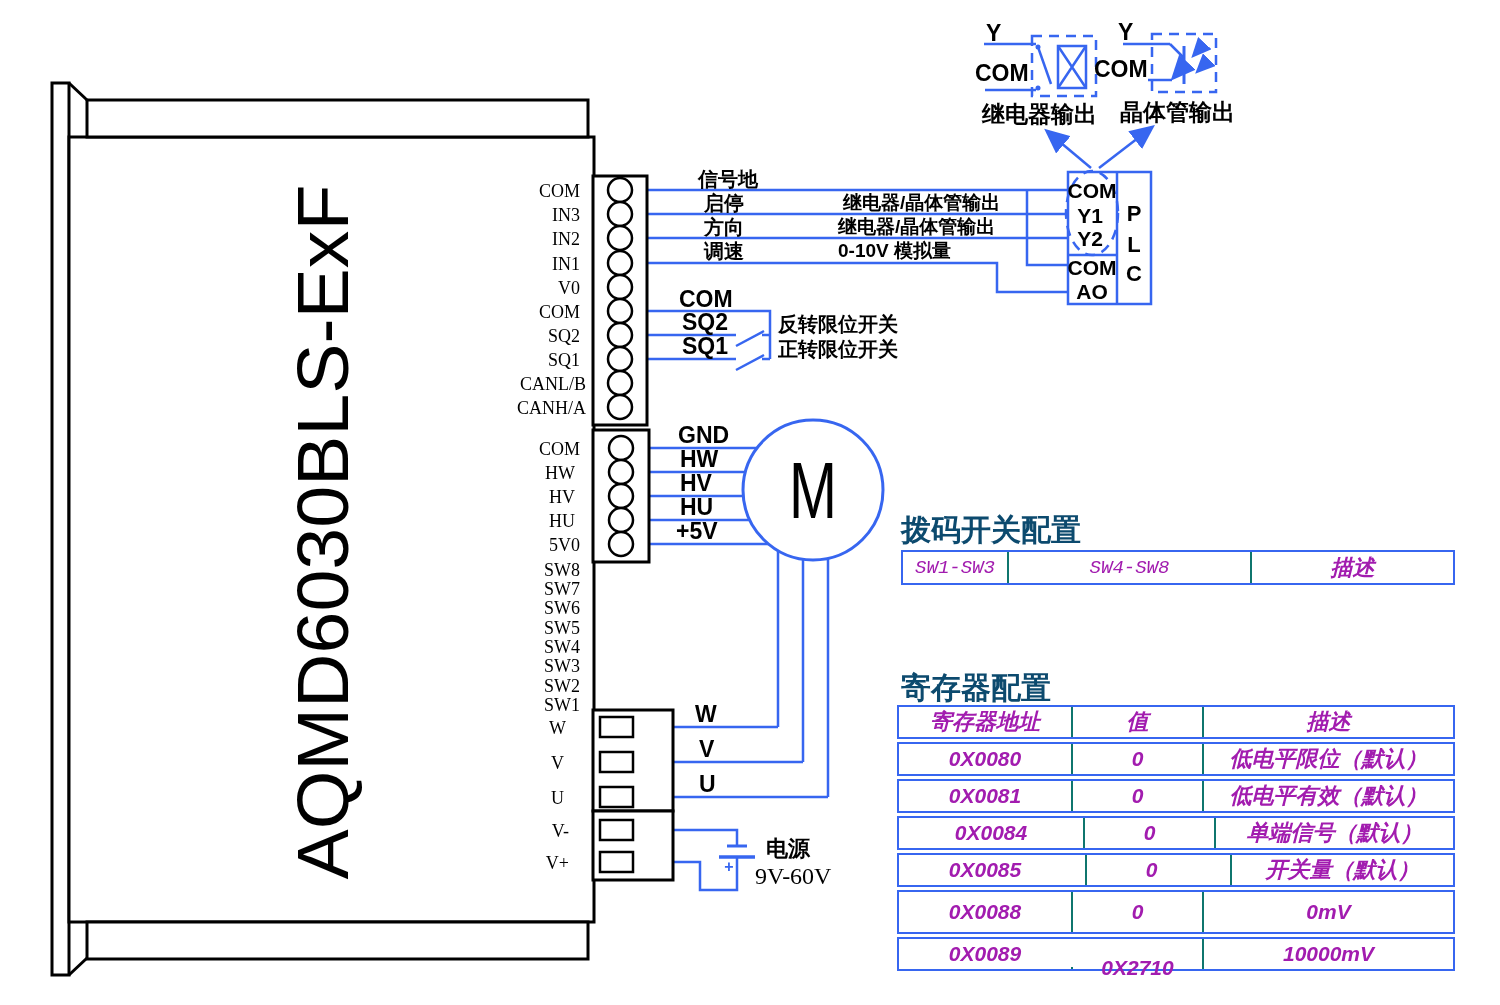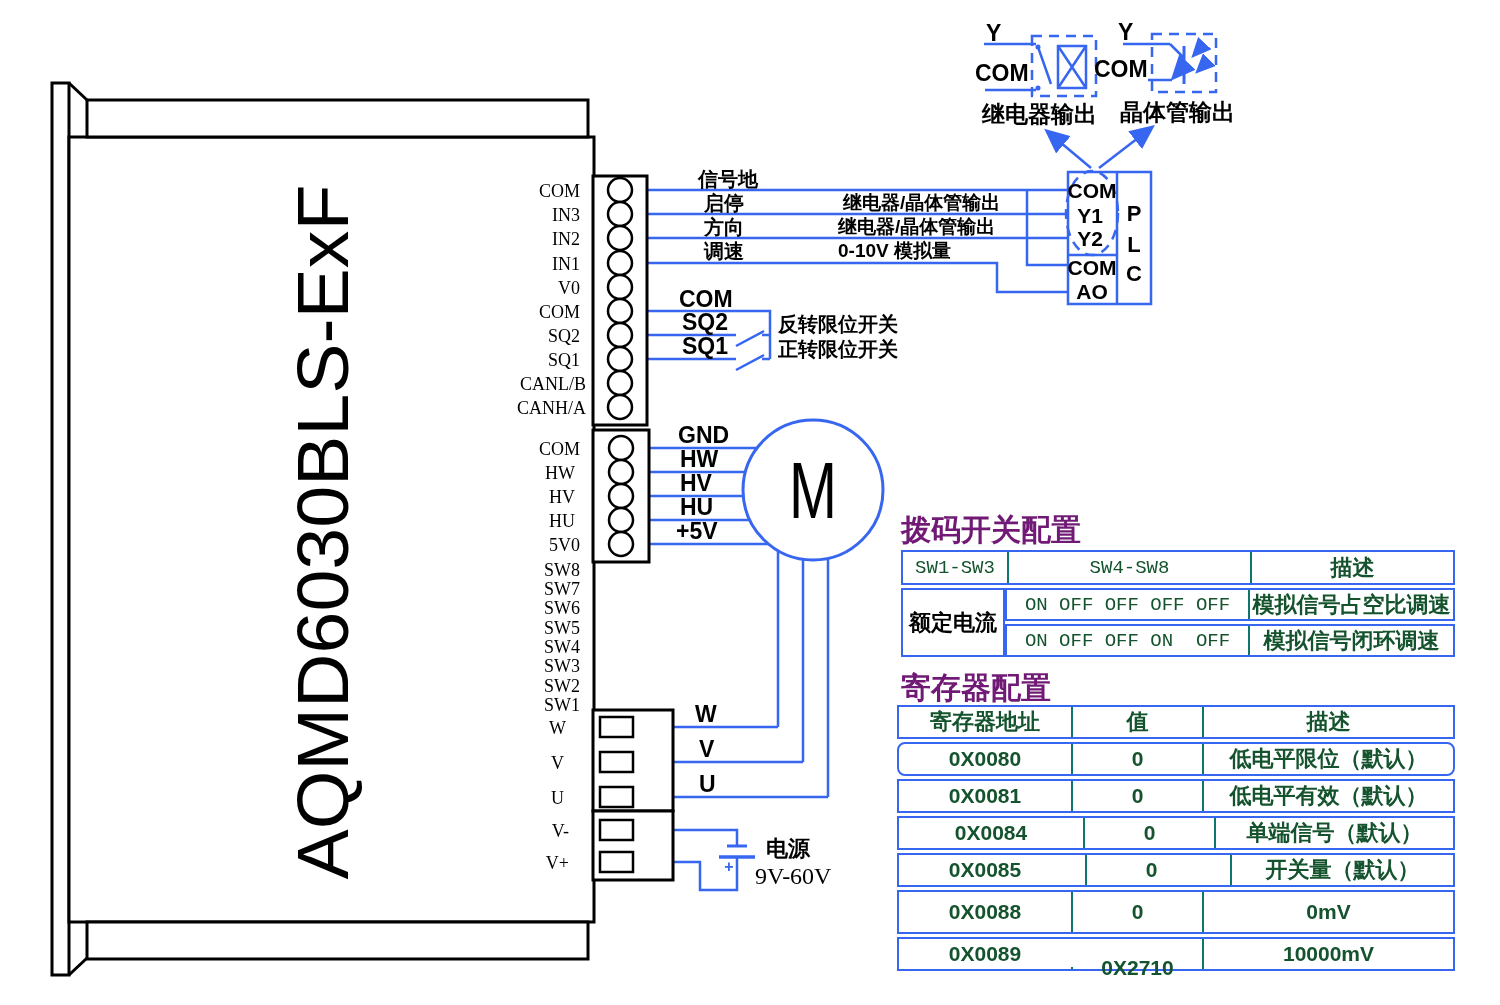--- a/index.html
+++ b/index.html
@@ -11,27 +11,27 @@
   .ts24{font-family:"Liberation Serif",serif;font-size:24px;}
   .tb{font-family:"Liberation Sans",sans-serif;font-weight:bold;font-size:23px;}
   .tb21{font-family:"Liberation Sans",sans-serif;font-weight:bold;font-size:21px;}
   .cjk20{font-family:"Liberation Sans",sans-serif;font-weight:bold;font-size:20px;}
   .cjk19{font-family:"Liberation Sans",sans-serif;font-weight:bold;font-size:19px;}
   .cjk22{font-family:"Liberation Sans",sans-serif;font-weight:bold;font-size:22px;}
   .cjk23{font-family:"Liberation Sans",sans-serif;font-weight:bold;font-size:23px;}
   .model{font-family:"Liberation Sans",sans-serif;font-size:72px;}
   .mletter{font-family:"Liberation Sans",sans-serif;font-size:80px;}
 
-  .tbl-title{position:absolute;font-weight:bold;font-size:30px;color:#701a75;
+  .tbl-title{position:absolute;font-weight:bold;font-size:30px;color:#0c4a6e;
              font-family:"Liberation Sans",sans-serif;}
   .dtable{position:absolute;}
   .trow{display:flex;box-sizing:border-box;border:2px solid #3766f0;margin-bottom:3px;
         align-items:stretch;background:#fff;}
   .tcell{box-sizing:border-box;display:flex;align-items:center;justify-content:center;
-         color:#14532d;}
+         color:#a21caf;font-style:italic;}
   .tcell + .tcell{border-left:2px solid #0f766e;}
   .mono{font-family:"Liberation Mono",monospace;font-size:19px;white-space:pre;}
   .bsans{font-family:"Liberation Sans",sans-serif;font-weight:bold;font-size:21px;}
   .bcjk{font-family:"Liberation Sans",sans-serif;font-weight:bold;font-size:22px;}
   .t1-body{display:flex;}
   .t1-rated{box-sizing:border-box;border:2px solid #3766f0;width:104px;display:flex;
             align-items:center;justify-content:center;background:#fff;}
   .t1-sub{display:flex;flex-direction:column;flex:1;}
   .t1-sub .trow{margin-bottom:3px;}
   .t1-sub .trow:last-child{margin-bottom:0;}
@@ -221,43 +221,30 @@
   <line x1="1099" y1="168" x2="1151" y2="128" stroke="#3766f0" stroke-width="2.5" marker-end="url(#arrow)"></line>
 </svg>
 
 <div class="tbl-title" style="left:901px;top:510px;">拨码开关配置</div>
 <div class="dtable" style="left:901px;top:550px;width:554px;">
   <div class="trow" style="height:35px;">
     <div class="tcell mono" style="width:104px;">SW1-SW3</div>
     <div class="tcell mono" style="width:243px;">SW4-SW8</div>
     <div class="tcell bcjk" style="flex:1;">描述</div>
   </div>
-  <div class="t1-body">
-    <div class="t1-rated bcjk">额定电流</div>
-    <div class="t1-sub">
-      <div class="trow" style="height:33px;">
-        <div class="tcell mono" style="width:241px;">ON OFF OFF OFF OFF</div>
-        <div class="tcell bcjk" style="flex:1;">模拟信号占空比调速</div>
-      </div>
-      <div class="trow" style="height:33px;">
-        <div class="tcell mono" style="width:241px;">ON OFF OFF ON  OFF</div>
-        <div class="tcell bcjk" style="flex:1;">模拟信号闭环调速</div>
-      </div>
-    </div>
-  </div>
 </div>
 
 <div class="tbl-title" style="left:901px;top:668px;">寄存器配置</div>
 <div class="dtable" style="left:897px;top:705px;width:558px;">
   <div class="trow" style="height:34px;">
     <div class="tcell bcjk" style="width:172px;">寄存器地址</div>
     <div class="tcell bcjk" style="width:131px;">值</div>
     <div class="tcell bcjk" style="flex:1;">描述</div>
   </div>
-  <div class="trow" style="height:34px;border-radius:8px;">
+  <div class="trow" style="height:34px;">
     <div class="tcell bsans" style="width:172px;">0X0080</div>
     <div class="tcell bsans" style="width:131px;">0</div>
     <div class="tcell bcjk" style="flex:1;">低电平限位（默认）</div>
   </div>
   <div class="trow" style="height:34px;">
     <div class="tcell bsans" style="width:172px;text-align:right;">0X0081</div>
     <div class="tcell bsans" style="width:131px;">0</div>
     <div class="tcell bcjk" style="flex:1;">低电平有效（默认）</div>
   </div>
   <div class="trow" style="height:34px;">

